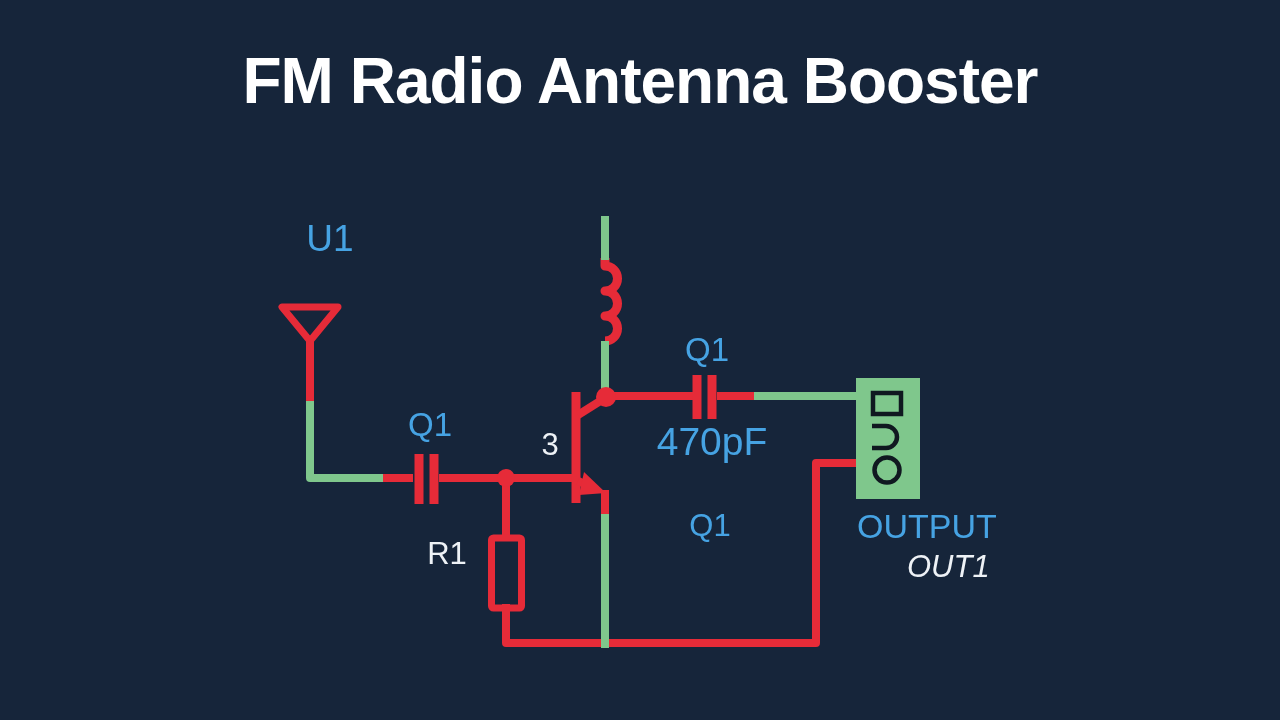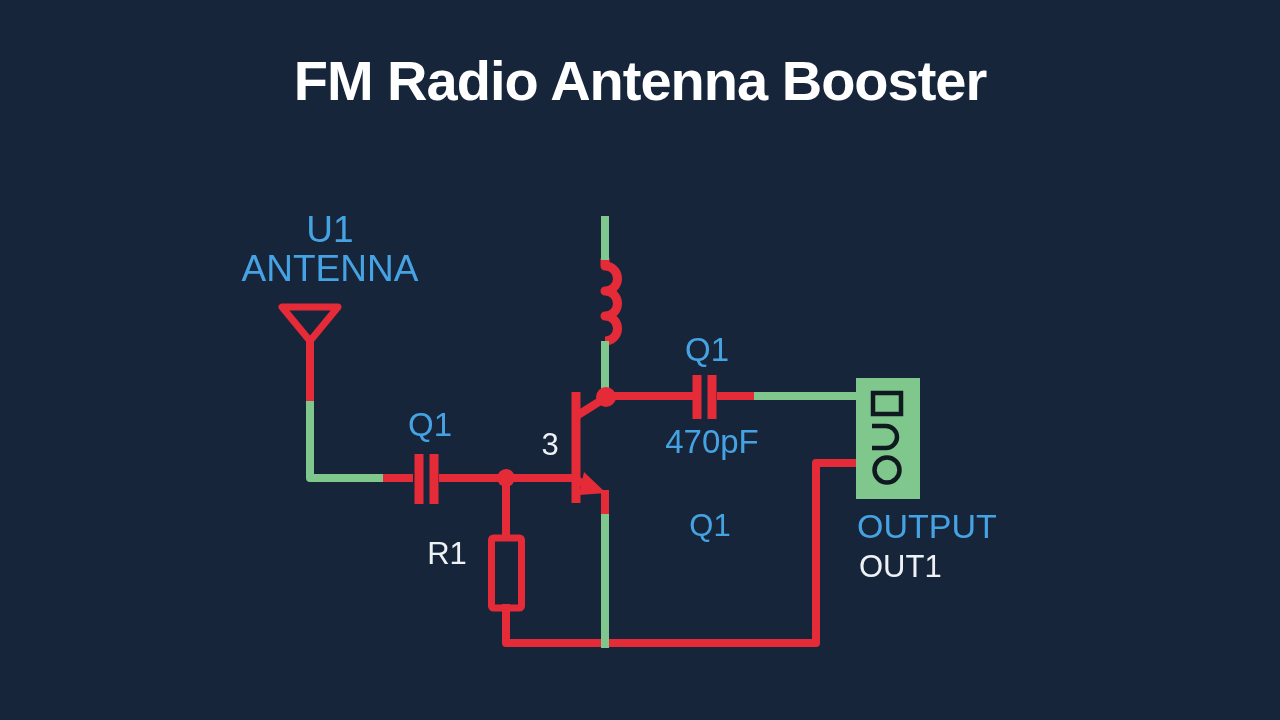--- a/index.html
+++ b/index.html
@@ -6,21 +6,21 @@
   .stage{
     position:relative;
     width:1280px;height:720px;
     background:var(--background,#16253a);
     overflow:hidden;
     font-family:"Liberation Sans",sans-serif;
   }
   .title{
     position:absolute;left:0;right:0;top:49px;
     text-align:center;
-    font-size:56px;font-weight:700;line-height:64px;
+    font-size:64px;font-weight:700;line-height:64px;
     letter-spacing:-1px;
     color:var(--title_white,#fff);
   }
   .lbl{position:absolute;}
   .lbl .line{display:block;}
   .blue{color:var(--label_blue,#46a3e3);}
   .white{color:var(--label_white,#eef2f6);}
   .center{text-align:center;}
   svg.circuit{position:absolute;left:0;top:0;}
   
@@ -96,39 +96,38 @@
     <g>
       <rect class="conn" x="856" y="378" width="64" height="121"></rect>
       <g>
         <rect class="glyph" x="873" y="393" width="28" height="21"></rect>
         <path class="glyph" d="M872,426 H886 A11,11 0 0 1 886,448 H872"></path>
         <circle class="glyph" cx="887" cy="470" r="12.5"></circle>
       </g>
     </g>
   </svg>
 
-  <div class="lbl blue center" style="left:230px;top:210px;width:200px;font-size:37px;line-height:39px;">
+  <div class="lbl blue center" style="left:230px;top:219px;width:200px;font-size:37px;line-height:39px;">
     <span class="line">U1</span>
-    <span class="line">ANTENNA</span>
   </div>
 
 
   <div class="lbl blue center" style="left:380px;top:408px;width:100px;font-size:33px;line-height:34px;">Q1</div>
 
   <div class="lbl white center" style="left:535px;top:429px;width:30px;font-size:31px;line-height:32px;">3</div>
 
   <div class="lbl white center" style="left:387px;top:534px;width:120px;font-size:31px;line-height:39px;">
     <span class="line">R1</span>
   </div>
 
   <div class="lbl blue center" style="left:657px;top:333px;width:100px;font-size:33px;line-height:34px;">Q1</div>
 
-  <div class="lbl blue center" style="left:642px;top:425px;width:140px;font-size:33px;line-height:34px;">470pF</div>
+  <div class="lbl blue center" style="left:642px;top:425px;width:140px;font-size:39px;line-height:34px;">470pF</div>
 
   <div class="lbl blue center" style="left:610px;top:506px;width:200px;font-size:31px;line-height:39px;">
     <span class="line">Q1</span>
   </div>
 
   <div class="lbl blue" style="left:857px;top:509px;font-size:34px;line-height:35px;">OUTPUT</div>
 
-  <div class="lbl white" style="left:859px;top:551px;font-size:31px;line-height:32px;">OUT1</div>
+  <div class="lbl white" style="left:907px;top:551px;font-size:31px;line-height:32px;font-style:italic;">OUT1</div>
 
 </div>
 
 </body></html>

